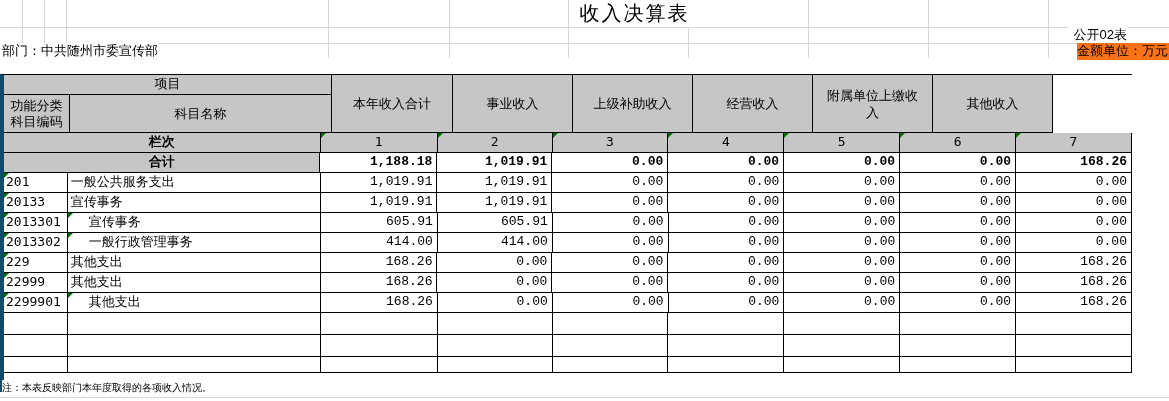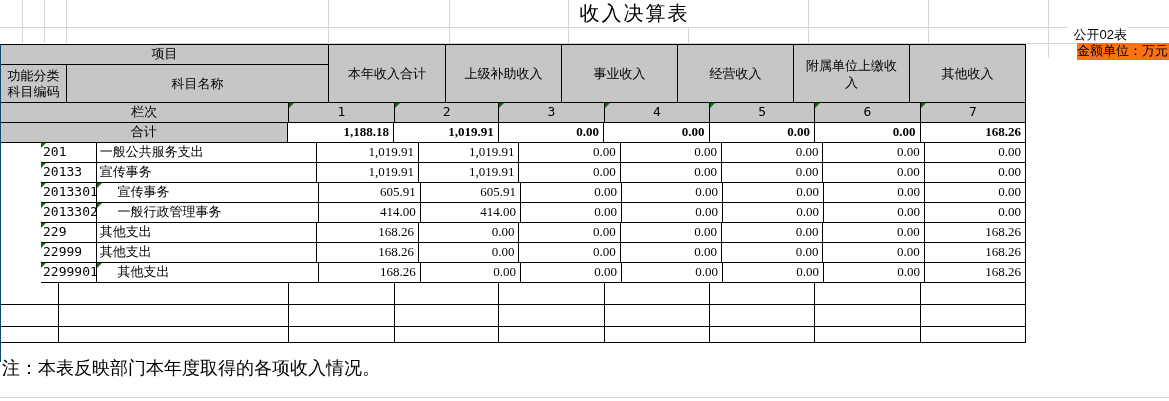--- a/index.html
+++ b/index.html
@@ -15,48 +15,48 @@
              display:flex;justify-content:center;align-items:center;padding-left:100px;}
   .title-row span{font-size:20px;background:#fff;padding:0 6px;letter-spacing:2px;}
   .code-row{position:absolute;top:27px;left:0;width:1128px;height:16px;
             text-align:right;font-size:13px;line-height:16px;}
   .code-row span{background:#fff;padding-left:6px;padding-right:1px;}
   .meta-row{position:absolute;top:43px;left:0;width:1169px;height:17px;
             display:flex;justify-content:space-between;font-size:13px;line-height:16px;}
   .meta-row .left{padding-left:2px;background:#fff;}
   .meta-row .right{padding-right:1px;background:#f97316;}
   
-  .tbl{position:absolute;top:44px;left:0;width:1026px;height:318px;
-       border-top:1px solid #000;border-left:1px solid #0c4a6e;}
+  .tbl{position:absolute;top:74px;left:0;width:1132px;height:318px;
+       border-top:1px solid #000;border-left:4px solid #0c4a6e;}
   .r{display:flex;height:20px;}
   .cell{position:relative;border-right:1px solid #000;border-bottom:1px solid #000;
         overflow:hidden;line-height:18px;font-size:13px;}
   .gray{background:#c6c6c6;}
   .cA{width:66px;}  .cB{width:262px;}
   .c1{width:121px;} .c2{width:119px;} .c3{width:120px;} .c4{width:120px;}
   .c5{width:120px;} .c6{width:120px;} .c7{width:120px;}
-  .cAB{width:328px;text-align:center;}
+  .cAB{width:328px;text-align:center;font-weight:bold;}
   .hdr-top{height:20px;display:flex;}
   .hdr-main{height:58px;display:flex;}
   .hproj{width:328px;text-align:center;}
   .hstack{display:flex;width:328px;}
   .hsub{height:38px;display:flex;align-items:center;justify-content:center;
         text-align:center;word-break:break-all;padding:0 5px;line-height:16px;}
   .hcol{display:flex;align-items:center;justify-content:center;text-align:center;
         word-break:break-all;padding:0 8px;line-height:17px;height:58px;}
   .num{text-align:center;font-family:"DejaVu Sans Mono",monospace;}
-  .val{text-align:right;padding-right:4px;font-family:Liberation Serif, serif;}
-  .codec{padding-left:2px;font-family:"DejaVu Sans Mono",monospace;margin-left:40px;}
+  .val{text-align:right;padding-right:4px;font-family:Liberation Mono, monospace;}
+  .codec{padding-left:2px;font-family:"DejaVu Sans Mono",monospace;}
   .name{padding-left:3px;}
   .indent{padding-left:21px;}
   .bold{font-weight:bold;}
   .tri{position:absolute;top:0;left:0;width:0;height:0;
        border-top:5px solid #007000;border-right:5px solid transparent;}
   .empty1{height:22px;} .empty2{height:22px;} .empty3{height:16px;}
-  .note{position:absolute;top:360px;left:2px;font-size:18px;line-height:16px;background:#fff;}
+  .note{position:absolute;top:380px;left:2px;font-size:10px;line-height:16px;background:#fff;}
 </style>
 </head>
 <body>
 
 <div class="sheet">
 
   <div>
     <div class="gl v" style="left:22px"></div>
     <div class="gl v" style="left:44px"></div>
     <div class="gl v" style="left:66px"></div>
@@ -91,22 +91,22 @@
       <div style="width:328px">
         <div class="hdr-top">
           <div class="cell gray hproj">项目</div>
         </div>
         <div class="hstack">
           <div class="cell gray hsub cA">功能分类科目编码</div>
           <div class="cell gray hsub cB">科目名称</div>
         </div>
       </div>
       <div class="cell gray hcol c1">本年收入合计</div>
+      <div class="cell gray hcol c4">事业收入</div>
       <div class="cell gray hcol c3">上级补助收入</div>
-      <div class="cell gray hcol c4">事业收入</div>
       <div class="cell gray hcol c5">经营收入</div>
       <div class="cell gray hcol c6">附属单位上缴收入</div>
       <div class="cell gray hcol c7">其他收入</div>
     </div>
 
     <div class="r">
       <div class="cell gray cAB">栏次</div>
       <div class="cell gray num c1"><span class="tri"></span><span>1</span></div>
       <div class="cell gray num c2"><span class="tri"></span><span>2</span></div>
       <div class="cell gray num c3"><span class="tri"></span><span>3</span></div>

